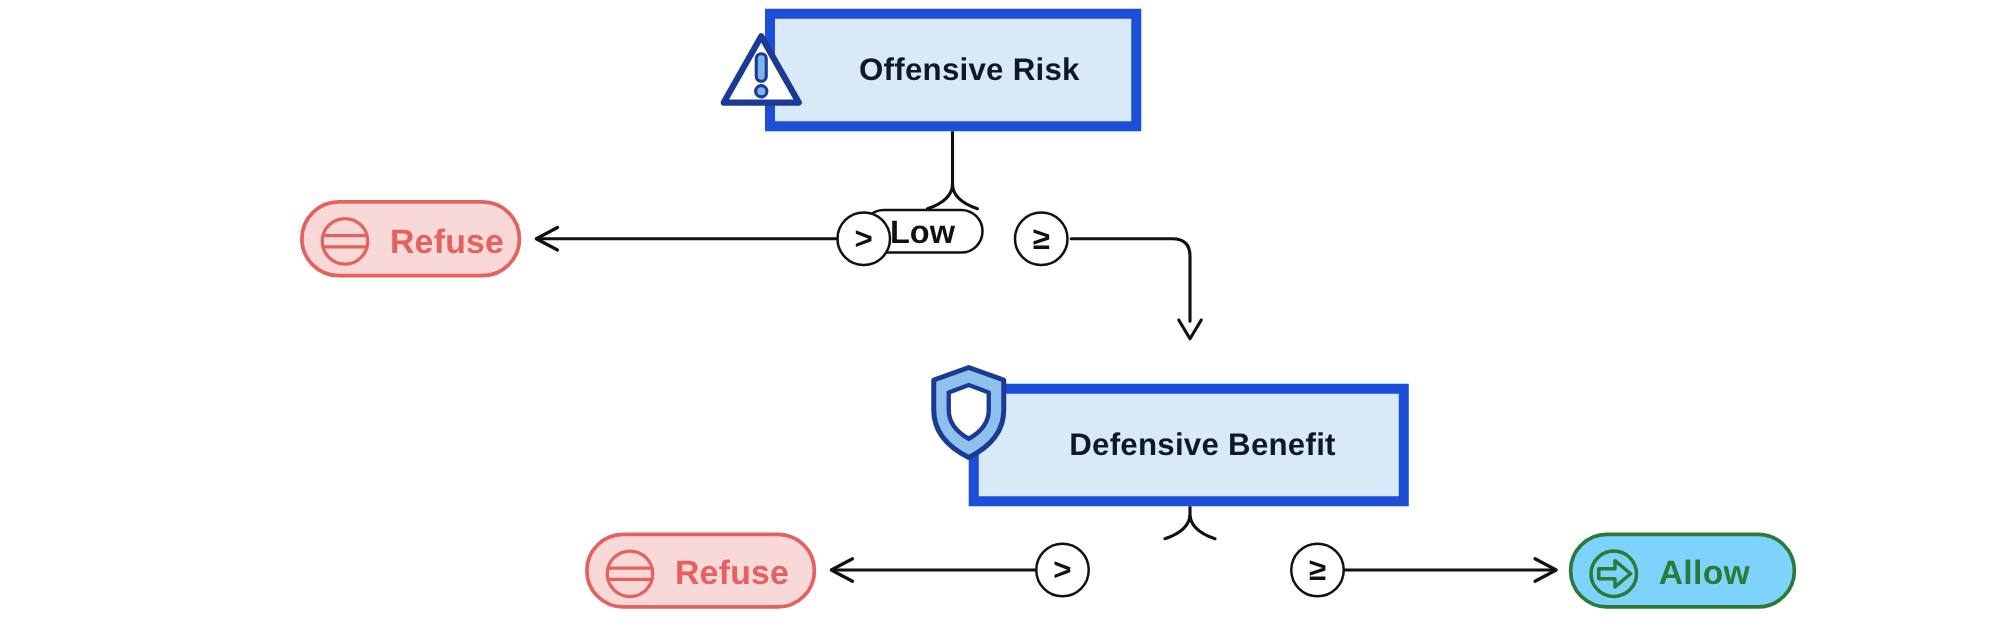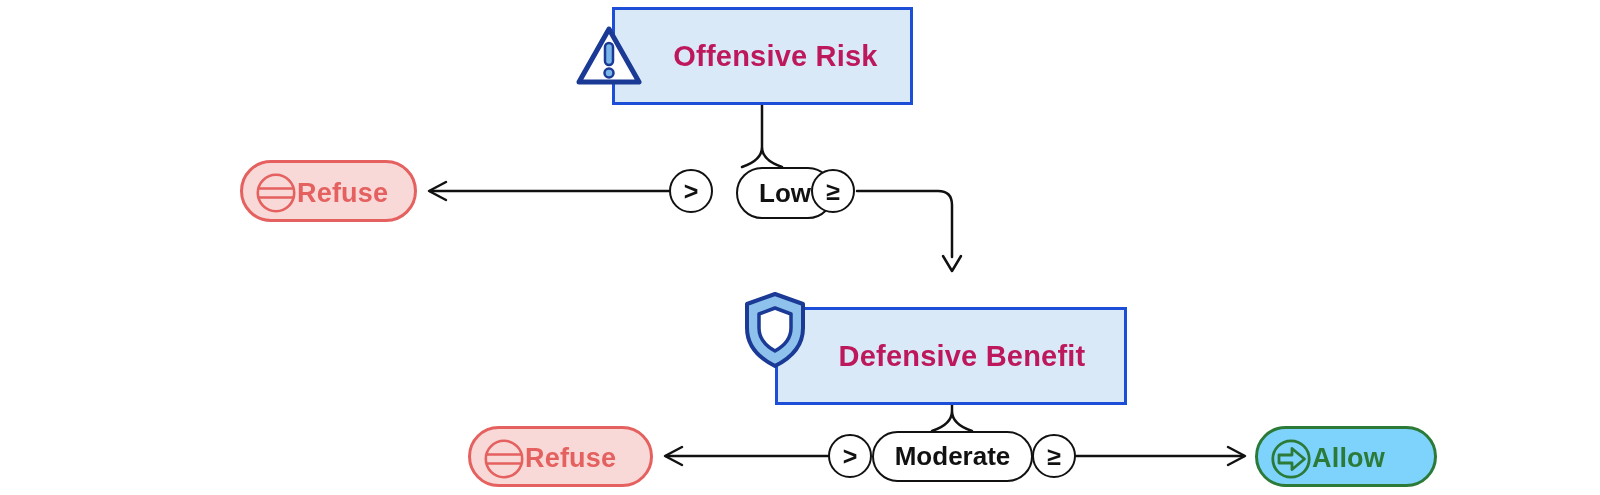--- a/index.html
+++ b/index.html
@@ -11,27 +11,27 @@
     font-family: "Liberation Sans", sans-serif;
     overflow: hidden;
   }
   .wires { position: absolute; inset: 0; width: 1600px; height: 495px; }
 
   
   .nbox {
     position: absolute;
     box-sizing: border-box;
     background: #d9e9f7;
-    border: 3px solid #1d4ed8;
+    border: 8px solid #1d4ed8;
     display: flex;
     align-items: center;
     justify-content: center;
-    color: #be185d;
+    color: #0f172a;
     font-weight: 700;
-    font-size: 29px;
+    font-size: 25px;
     letter-spacing: 0.2px;
   }
   #box-offensive { left: 612px; top: 7px;  width: 301px; height: 98px; padding-left: 26px; }
   #box-defensive { left: 775px; top: 275px; width: 352px; height: 98px; padding-left: 22px; margin-top: 32px; }
 
   
   .icon-abs { position: absolute; }
   #icon-warning { left: 574px; top: 22px; }
   #icon-shield  { left: 739px; top: 290px; }
 
@@ -43,21 +43,21 @@
     border: 2.5px solid #111111;
     border-radius: 26px;
     display: flex;
     align-items: center;
     justify-content: center;
     color: #111111;
     font-weight: 700;
     font-size: 26px;
     z-index: 2;
   }
-  #pill-low      { left: 736px; top: 167px; width: 98px;  height: 52px; text-align: right; }
+  #pill-low      { left: 689px; top: 167px; width: 98px;  height: 36px; text-align: right; }
   #pill-moderate { left: 872px; top: 431px; width: 161px; height: 51px; }
 
   
   .opcircle {
     position: absolute;
     box-sizing: border-box;
     width: 44px; height: 44px;
     background: #ffffff;
     border: 2.5px solid #111111;
     border-radius: 50%;
@@ -74,20 +74,21 @@
   #op-gt-2 { left: 828px;  top: 434px; }
   #op-ge-2 { left: 1032px; top: 434px; }
 
   
   .pill-outcome {
     position: absolute;
     box-sizing: border-box;
     border-radius: 32px;
     display: flex;
     align-items: center;
+    gap: 15px;
     padding: 4px 18px 0 12px;
     font-weight: 700;
     font-size: 27px;
     letter-spacing: 0.2px;
   }
   .pill-refuse {
     background: #f9d8d8;
     border: 3px solid #e4615f;
     color: #e4615f;
   }
@@ -144,21 +145,20 @@
 
   <div class="nbox" id="box-defensive">
     <span>Defensive Benefit</span>
   </div>
   <svg class="icon-abs" id="icon-shield" width="72" height="80" viewBox="0 0 72 80">
     <path d="M36 4 L64 14 V38 C64 56 52 68 36 76 C20 68 8 56 8 38 V14 Z" fill="#8ec2ec" stroke="#1a3a96" stroke-width="4" stroke-linejoin="round"></path>
     <path d="M36 18 L52 24 V38 C52 49 45 56 36 61 C27 56 20 49 20 38 V24 Z" fill="#ffffff" stroke="#1a3a96" stroke-width="3.5" stroke-linejoin="round"></path>
   </svg>
 
   <div class="opcircle" id="op-gt-2">&gt;</div>
-  <div class="pill-threshold" id="pill-moderate">Moderate</div>
   <div class="opcircle" id="op-ge-2">≥</div>
 
   <div class="pill-outcome pill-refuse" id="pill-refuse-2">
     <svg class="oicon" width="42" height="42" viewBox="0 0 42 42" fill="none" stroke="#e4615f" stroke-width="2.6">
       <circle cx="21" cy="21" r="18.2"></circle>
       <line x1="4" y1="16.5" x2="38" y2="16.5"></line>
       <line x1="4" y1="25.5" x2="38" y2="25.5"></line>
     </svg>
     <span>Refuse</span>
   </div>

